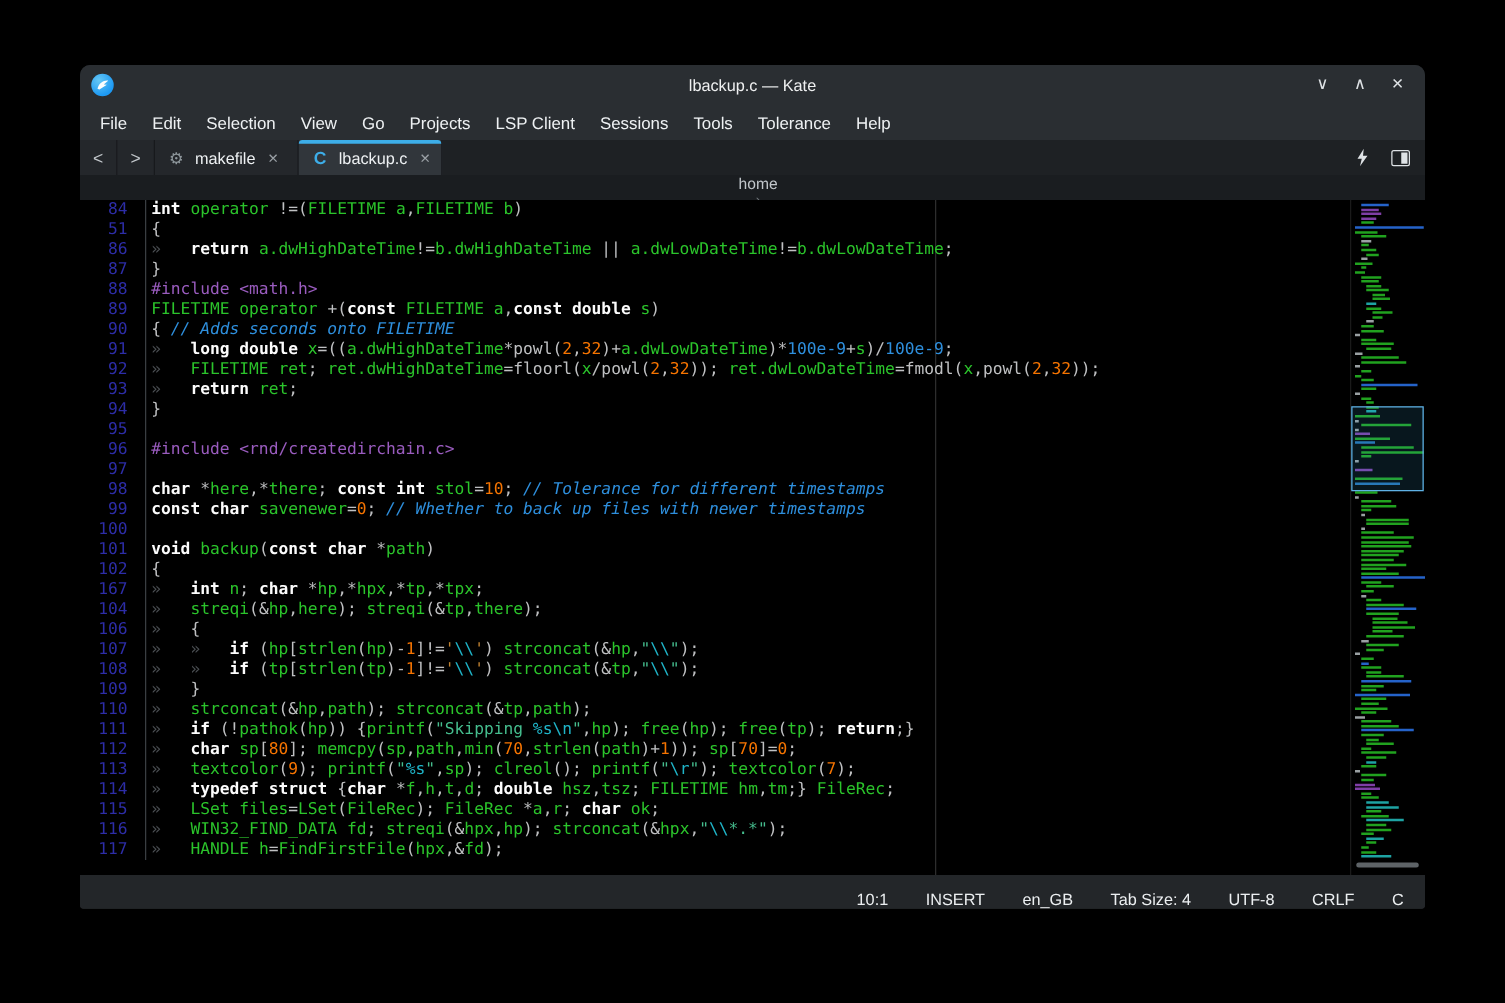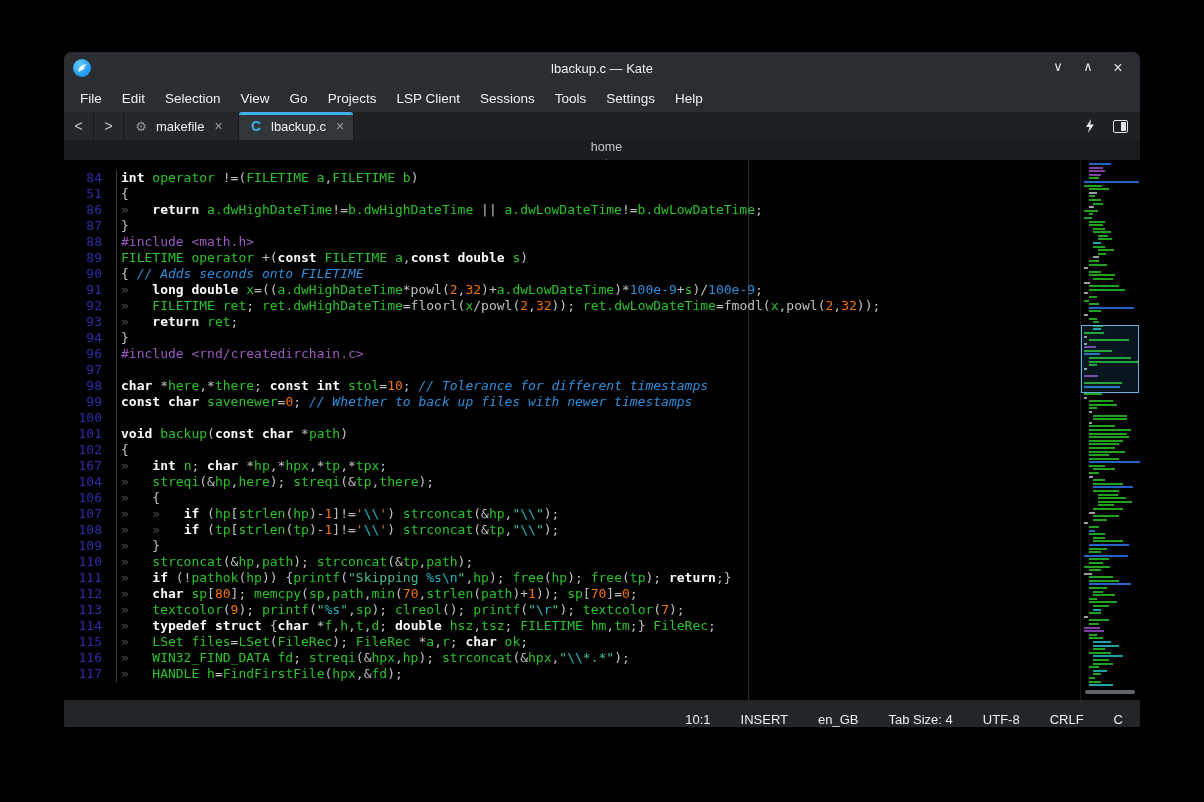--- a/index.html
+++ b/index.html
@@ -34,21 +34,21 @@
   .split-icon i:first-child{background:transparent;}
   
   .breadcrumb{height:20px;background:#1a1d20;display:flex;align-items:center;padding-left:9px;font-size:12.5px;flex-direction:column;}
   .crumb{color:#c2c7cb;padding:0 3px;}
   .crumb-sep{color:#70767b;padding:0 4px;font-size:11px;}
   .crumb-file-icon{color:#3daee9;font-weight:bold;font-size:13px;padding:0 4px 0 2px;}
   
   .editor{position:relative;height:540px;background:#000;overflow:hidden;
     font-family:"DejaVu Sans Mono", monospace;font-size:13px;}
   .wrapmarker{position:absolute;left:684px;top:0;bottom:0;width:1px;background:#2d2d2d;z-index:0;}
-  .code-region{position:absolute;left:0;top:10px;width:1016px;}
+  .code-region{position:absolute;left:0;top:0;width:1016px;}
   .line{display:flex;height:16px;line-height:16px;position:relative;z-index:1;}
   .ln{width:38px;padding-right:14px;text-align:right;color:#2d2da8;border-right:1px solid #3a3e42;flex:none;}
   .codetext{white-space:pre;padding-left:4px;}
   .tk-k{color:#fcfcfc;font-weight:bold;}
   .tk-n{color:#bfc0c2;}
   .tk-g{color:#2bc42b;}
   .tk-p{color:#9a5cbf;}
   .tk-c{color:#2e8fdd;font-style:italic;}
   .tk-f{color:#2e8fdd;}
   .tk-d{color:#f67400;}
@@ -90,21 +90,21 @@
   <div class="menubar">
       <div class="menu-item">File</div>
       <div class="menu-item">Edit</div>
       <div class="menu-item">Selection</div>
       <div class="menu-item">View</div>
       <div class="menu-item">Go</div>
       <div class="menu-item">Projects</div>
       <div class="menu-item">LSP Client</div>
       <div class="menu-item">Sessions</div>
       <div class="menu-item">Tools</div>
-      <div class="menu-item">Settings</div>
+      <div class="menu-item">Tolerance</div>
       <div class="menu-item">Help</div>
     </div>
 
   <div class="tabbar">
     <div class="nav-btn">&lt;</div>
     <div class="nav-btn">&gt;</div>
     <div id="tabs-host" style="display:flex;align-items:stretch;">
         <div class="tab">
           <span class="tab-icon">⚙</span>
           <span class="tab-label">makefile</span>
@@ -184,20 +184,24 @@
         </div>
         <div class="line">
           <span class="ln">93</span>
           <span class="codetext"><span class="tk-i">»   </span><span class="tk-k">return</span><span class="tk-n"> </span><span class="tk-g">ret</span><span class="tk-n">;</span></span>
         </div>
         <div class="line">
           <span class="ln">94</span>
           <span class="codetext"><span class="tk-n">}</span></span>
         </div>
         <div class="line">
+          <span class="ln">95</span>
+          <span class="codetext"></span>
+        </div>
+        <div class="line">
           <span class="ln">96</span>
           <span class="codetext"><span class="tk-p">#include &lt;rnd/createdirchain.c&gt;</span></span>
         </div>
         <div class="line">
           <span class="ln">97</span>
           <span class="codetext"></span>
         </div>
         <div class="line">
           <span class="ln">98</span>
           <span class="codetext"><span class="tk-k">char</span><span class="tk-n"> *</span><span class="tk-g">here</span><span class="tk-n">,*</span><span class="tk-g">there</span><span class="tk-n">; </span><span class="tk-k">const</span><span class="tk-n"> </span><span class="tk-k">int</span><span class="tk-n"> </span><span class="tk-g">stol</span><span class="tk-n">=</span><span class="tk-d">10</span><span class="tk-n">; </span><span class="tk-c">// Tolerance for different timestamps</span></span>

